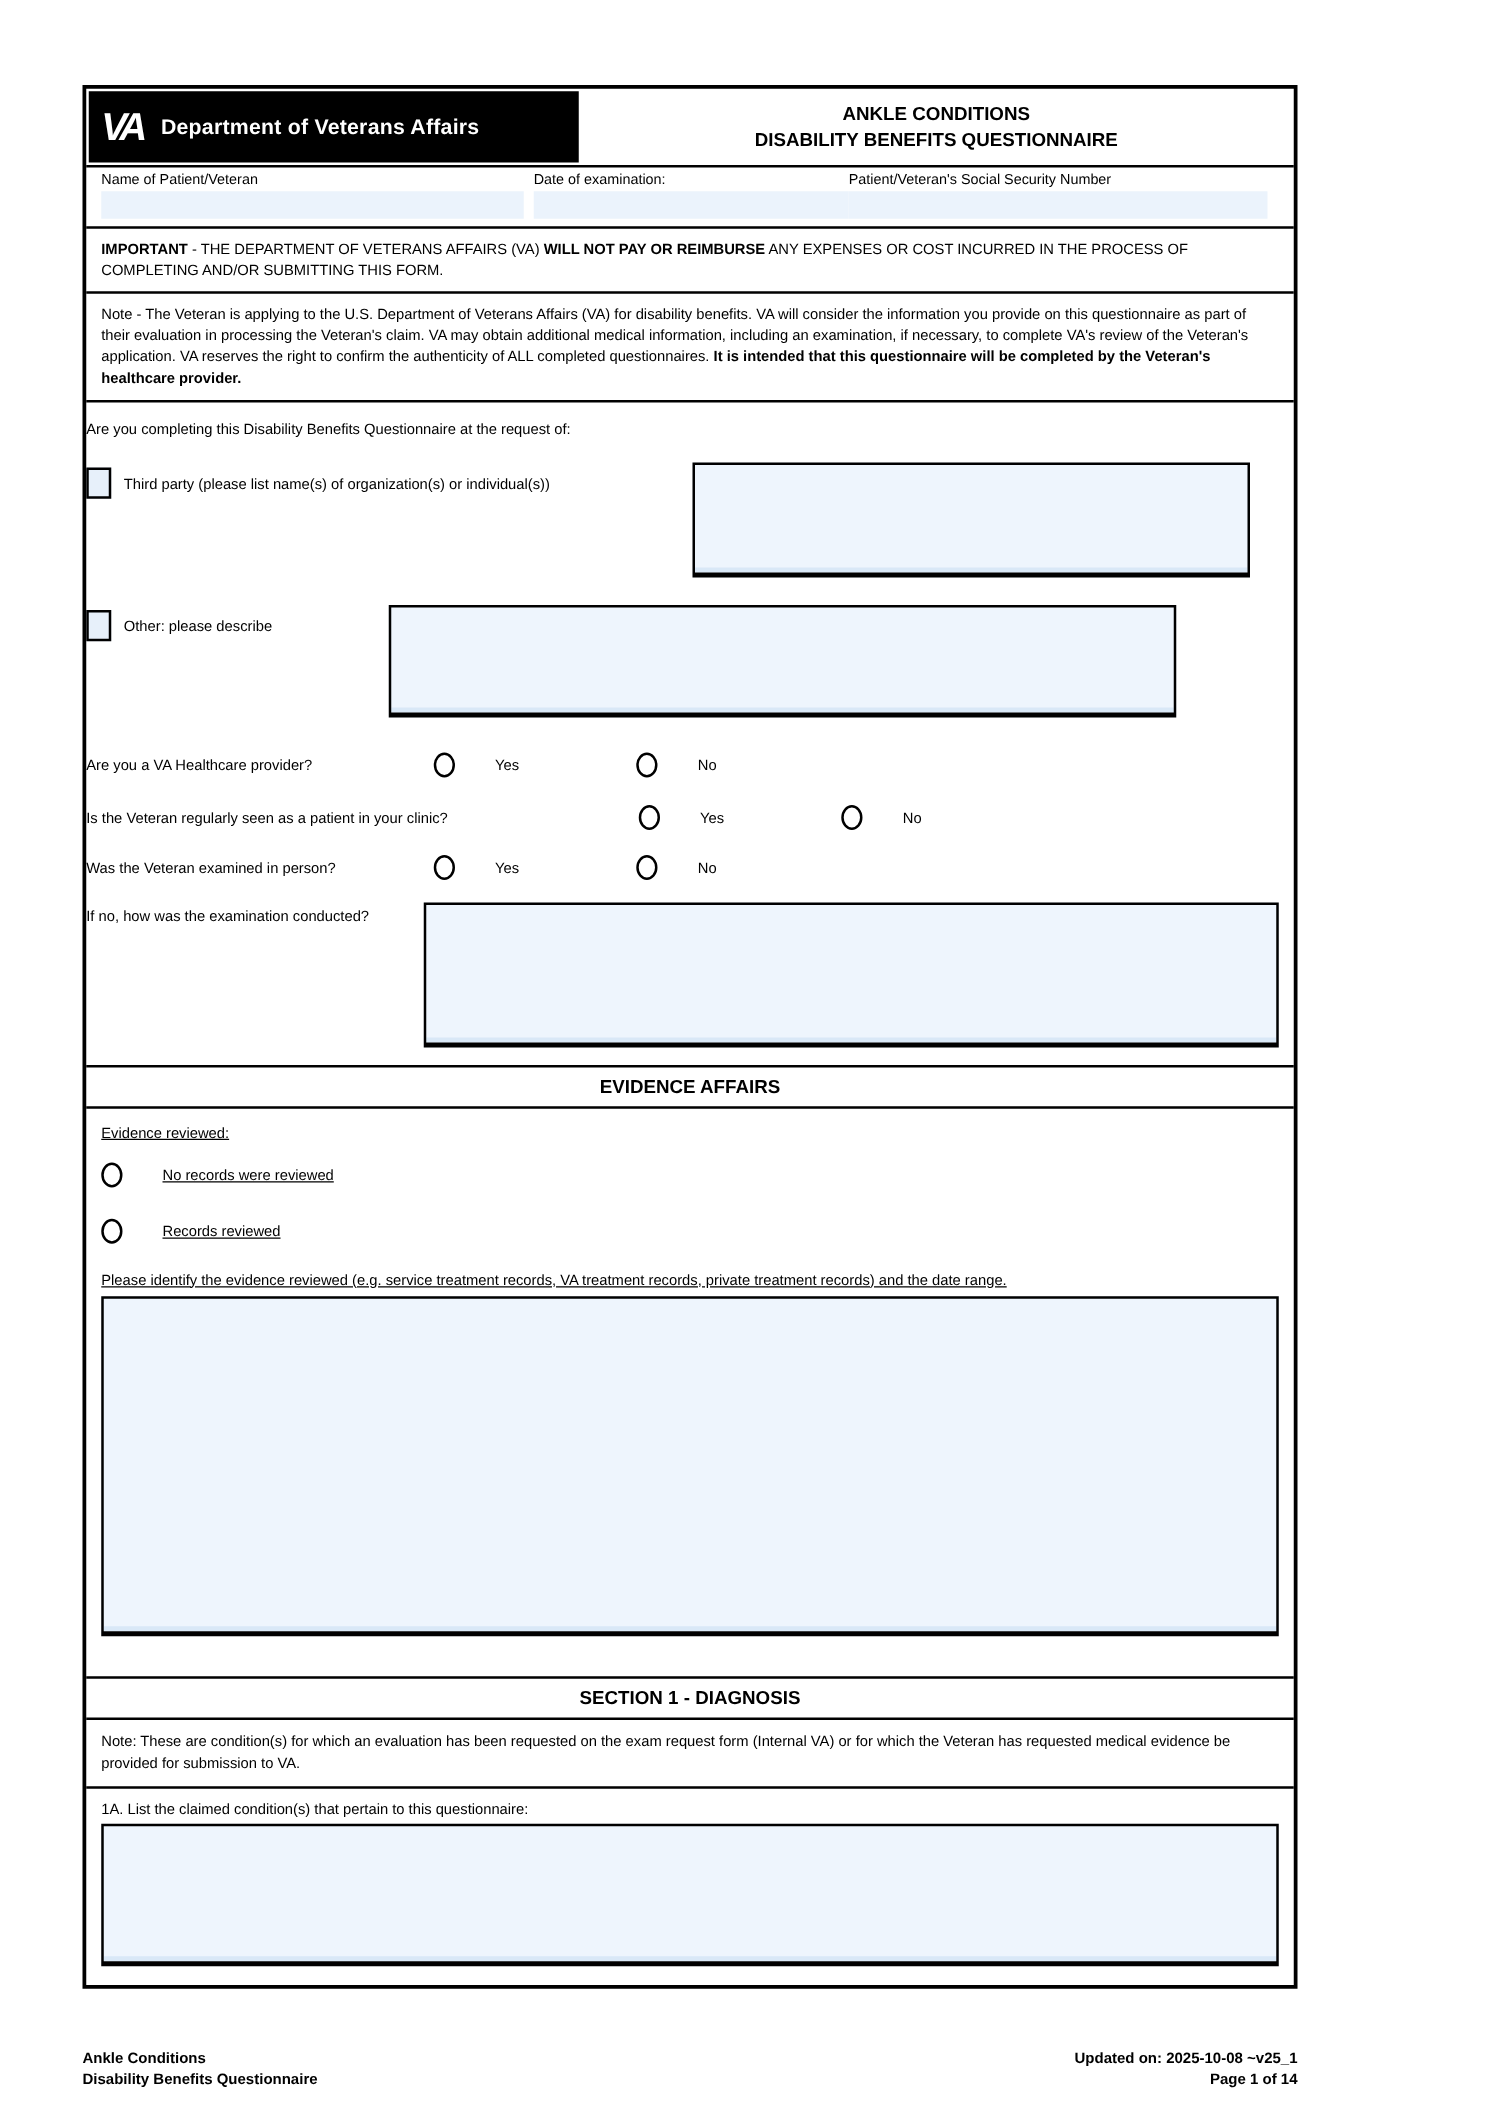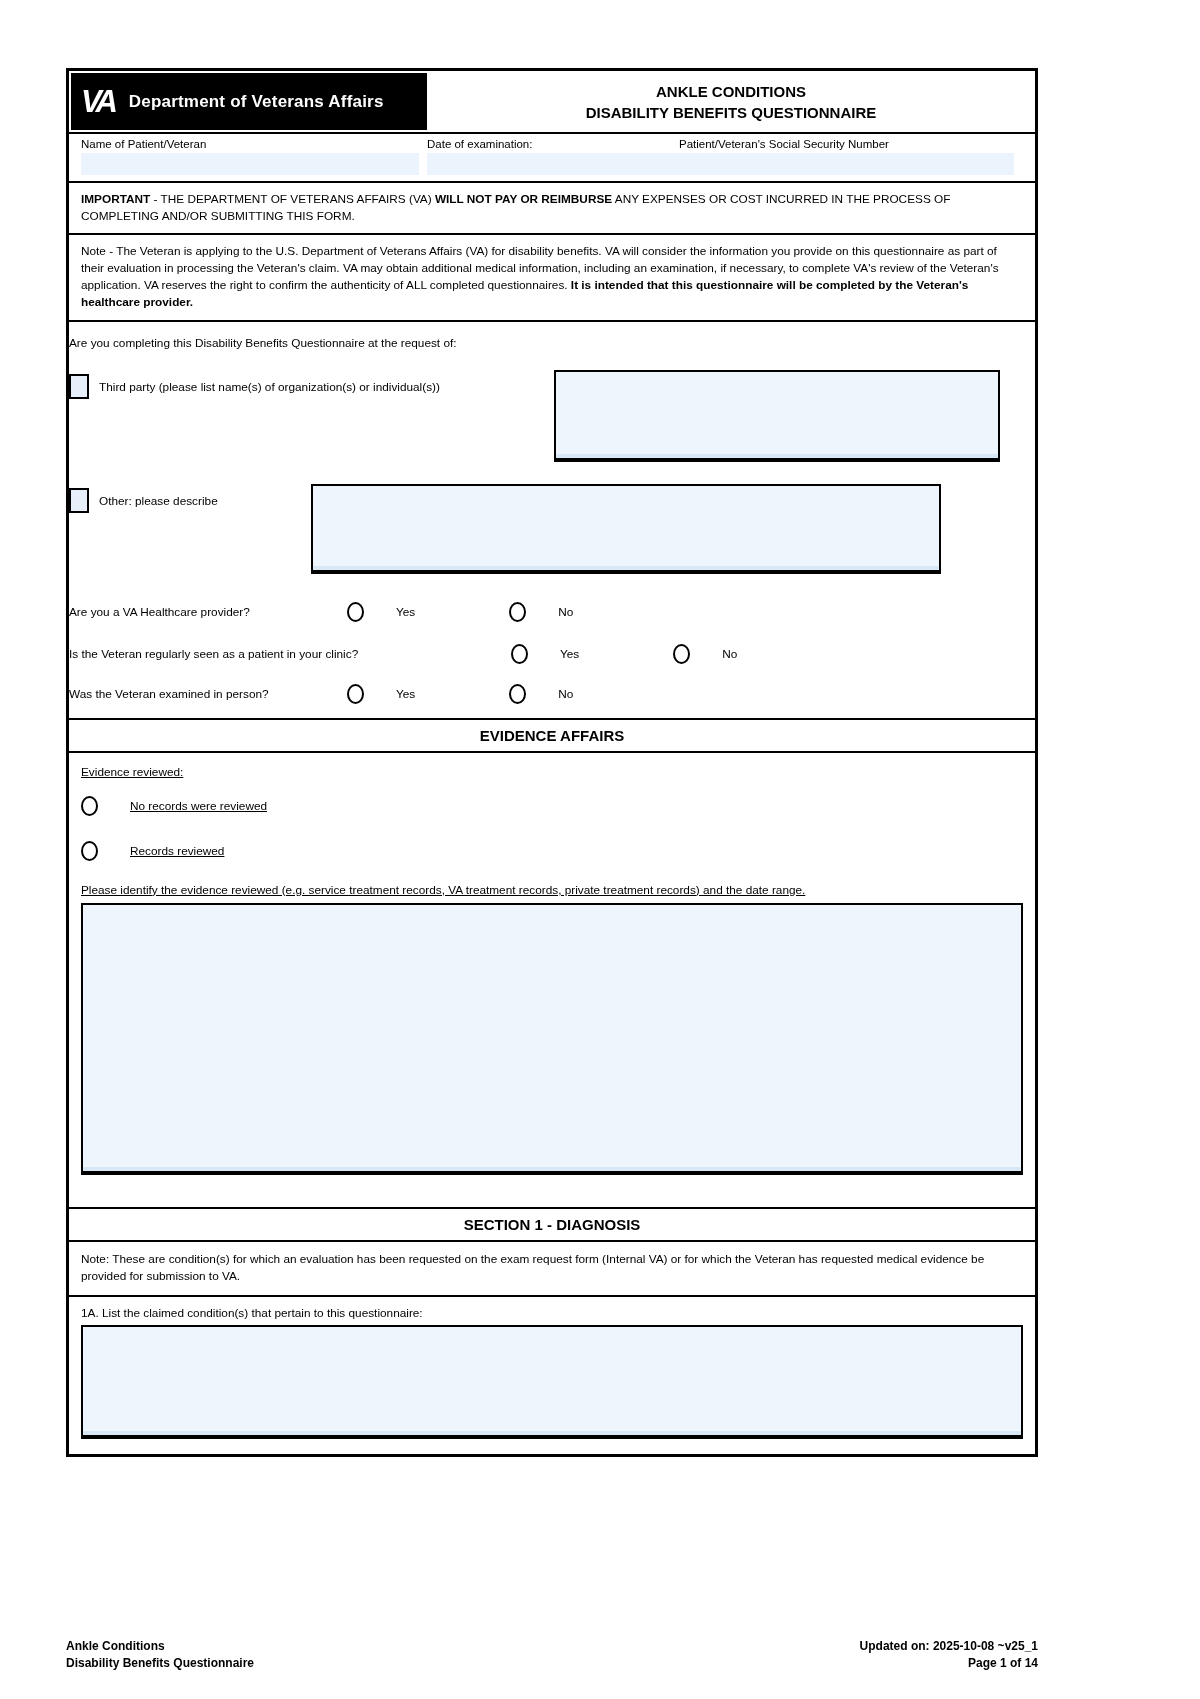--- a/index.html
+++ b/index.html
@@ -21,21 +21,21 @@
     background: #fff;
   }
   .row { border-bottom: 2px solid #000; }
   .row:last-child { border-bottom: none; }
 
   
   .hdr { display: flex; align-items: stretch; height: 63px; }
   .logo-box {
     background: #000;
     color: #fff;
-    width: 356px;
+    width: 392px;
     margin: 2px 0 2px 2px;
     display: flex;
     align-items: center;
     padding-left: 10px;
     gap: 9px;
     flex: none;
   }
   .va-mark {
     font-weight: 900;
     font-size: 31px;
@@ -207,20 +207,24 @@
 
       <div class="qrow" style="margin-top:20px;">
         <span style="width:254px;">Was the Veteran examined in person?</span>
         <span class="radio"></span>
         <span class="rlbl">Yes</span>
         <span class="rgap"></span>
         <span class="radio"></span>
         <span class="rlbl">No</span>
       </div>
 
+      <div class="cbrow" style="margin-top:18px;">
+        <span style="width:270px;padding-top:4px;flex:none;">If no, how was the examination conducted?</span>
+        <textarea class="ta" style="flex: 1 1 0%; height: 116px;"></textarea>
+      </div>
     </div>
 
     <div class="row sechdr">EVIDENCE AFFAIRS</div>
 
     <div class="row evbody">
       <div>Evidence reviewed:</div>
 
       <div class="qrow" style="margin-top:17px;">
         <span class="radio"></span>
         <span class="rlbl">No records were reviewed</span>

